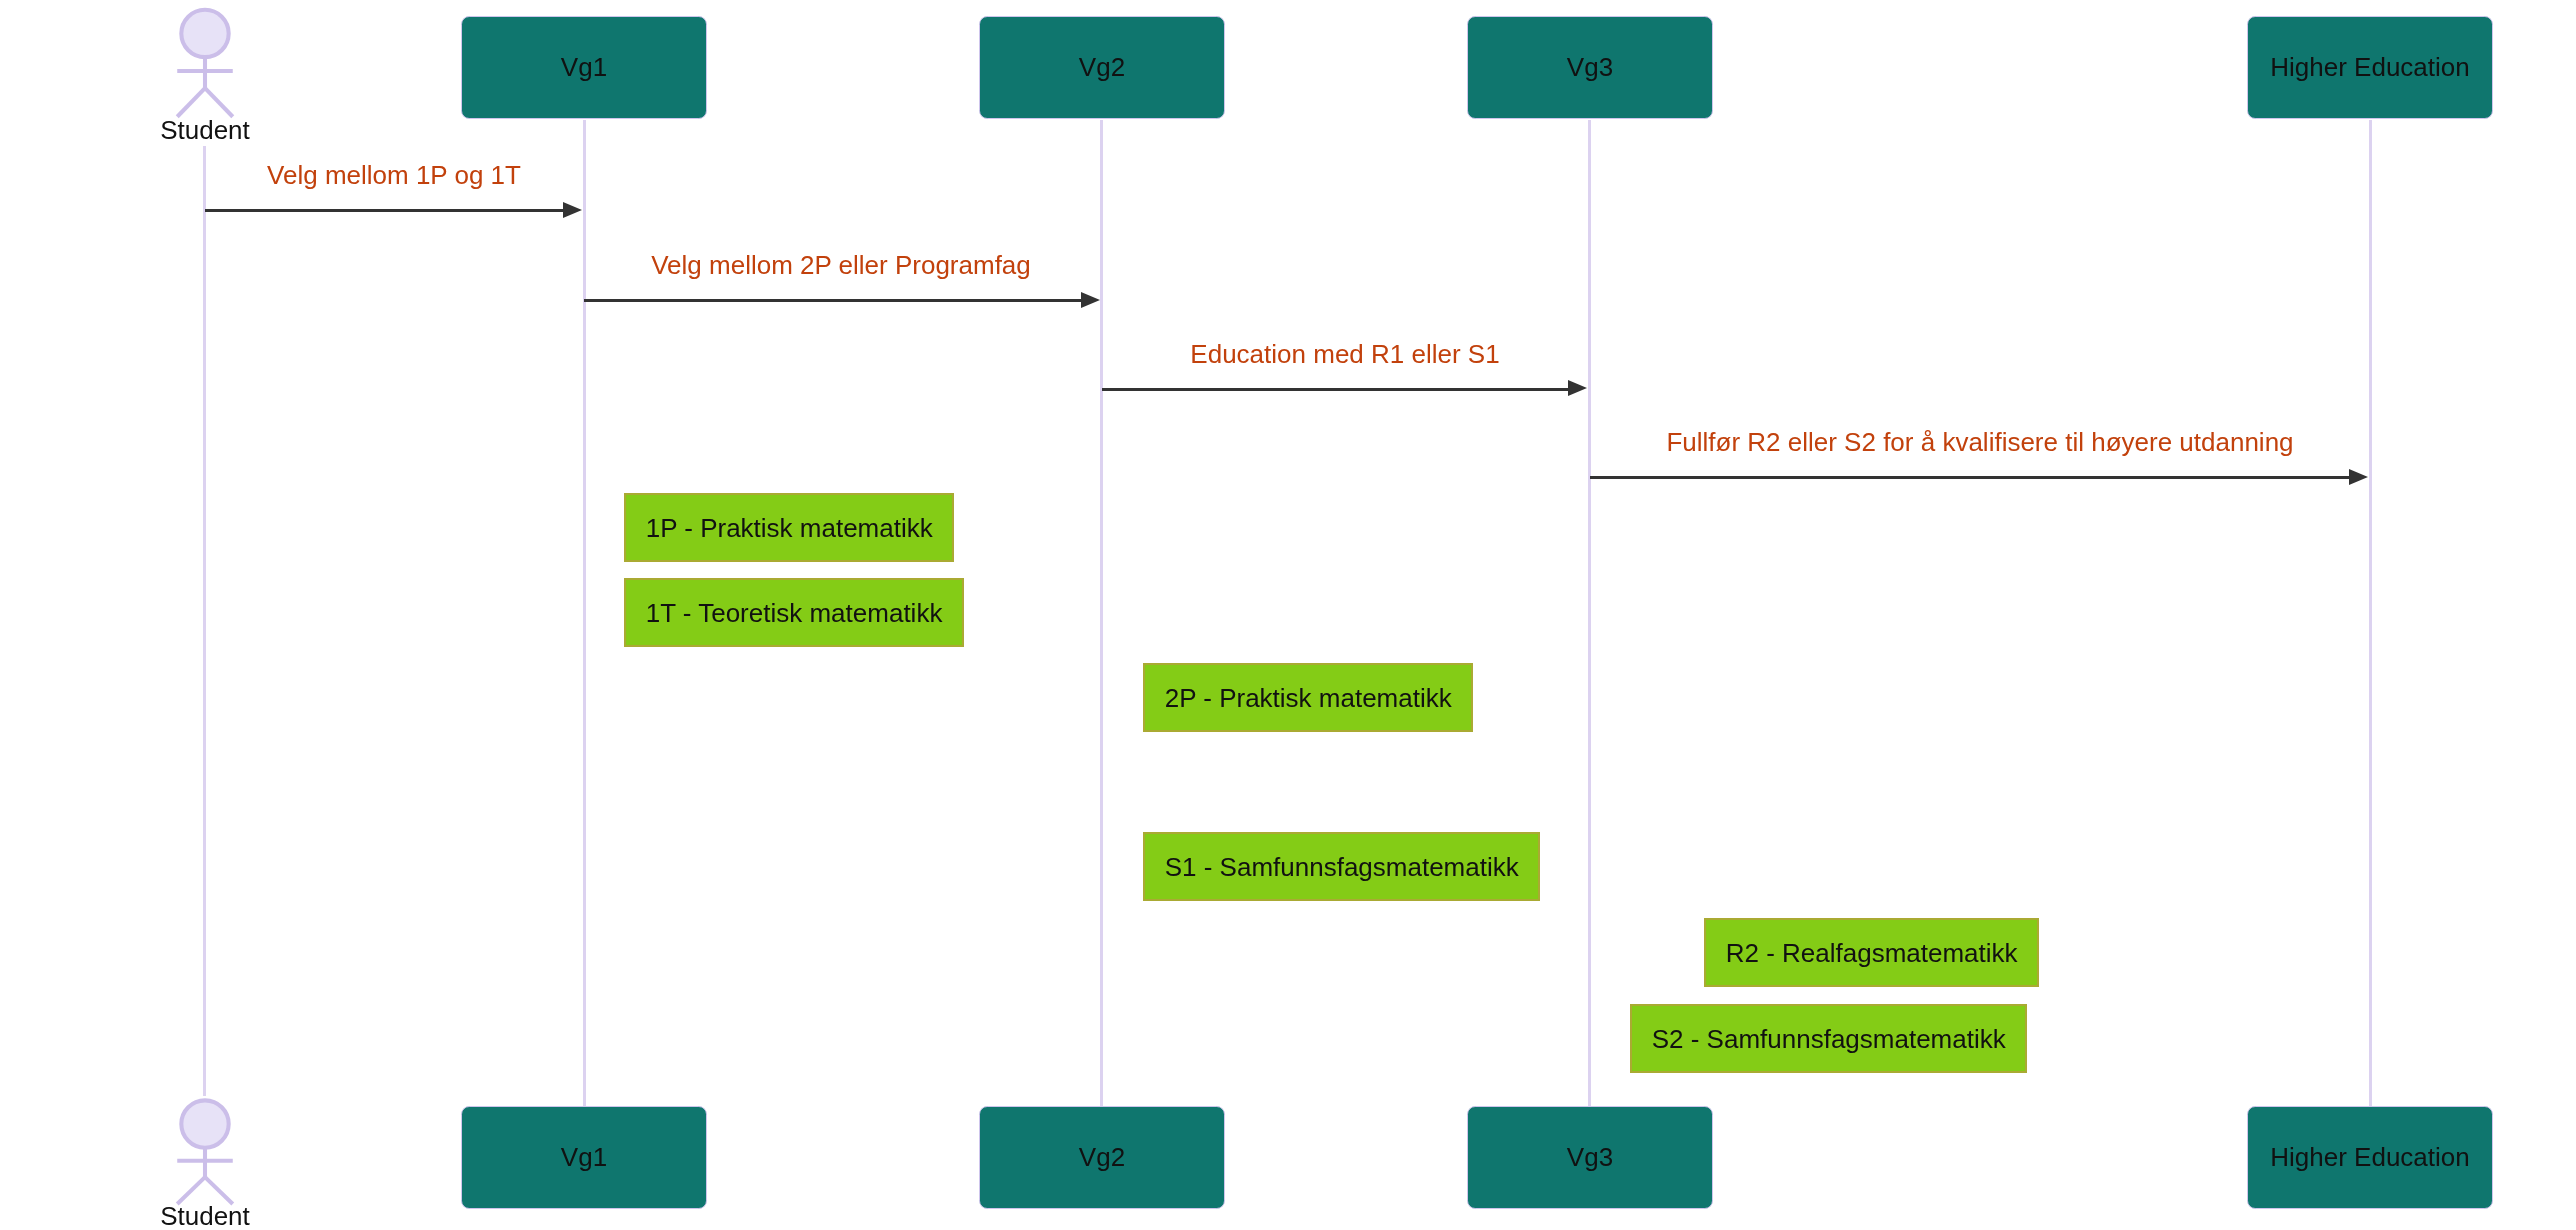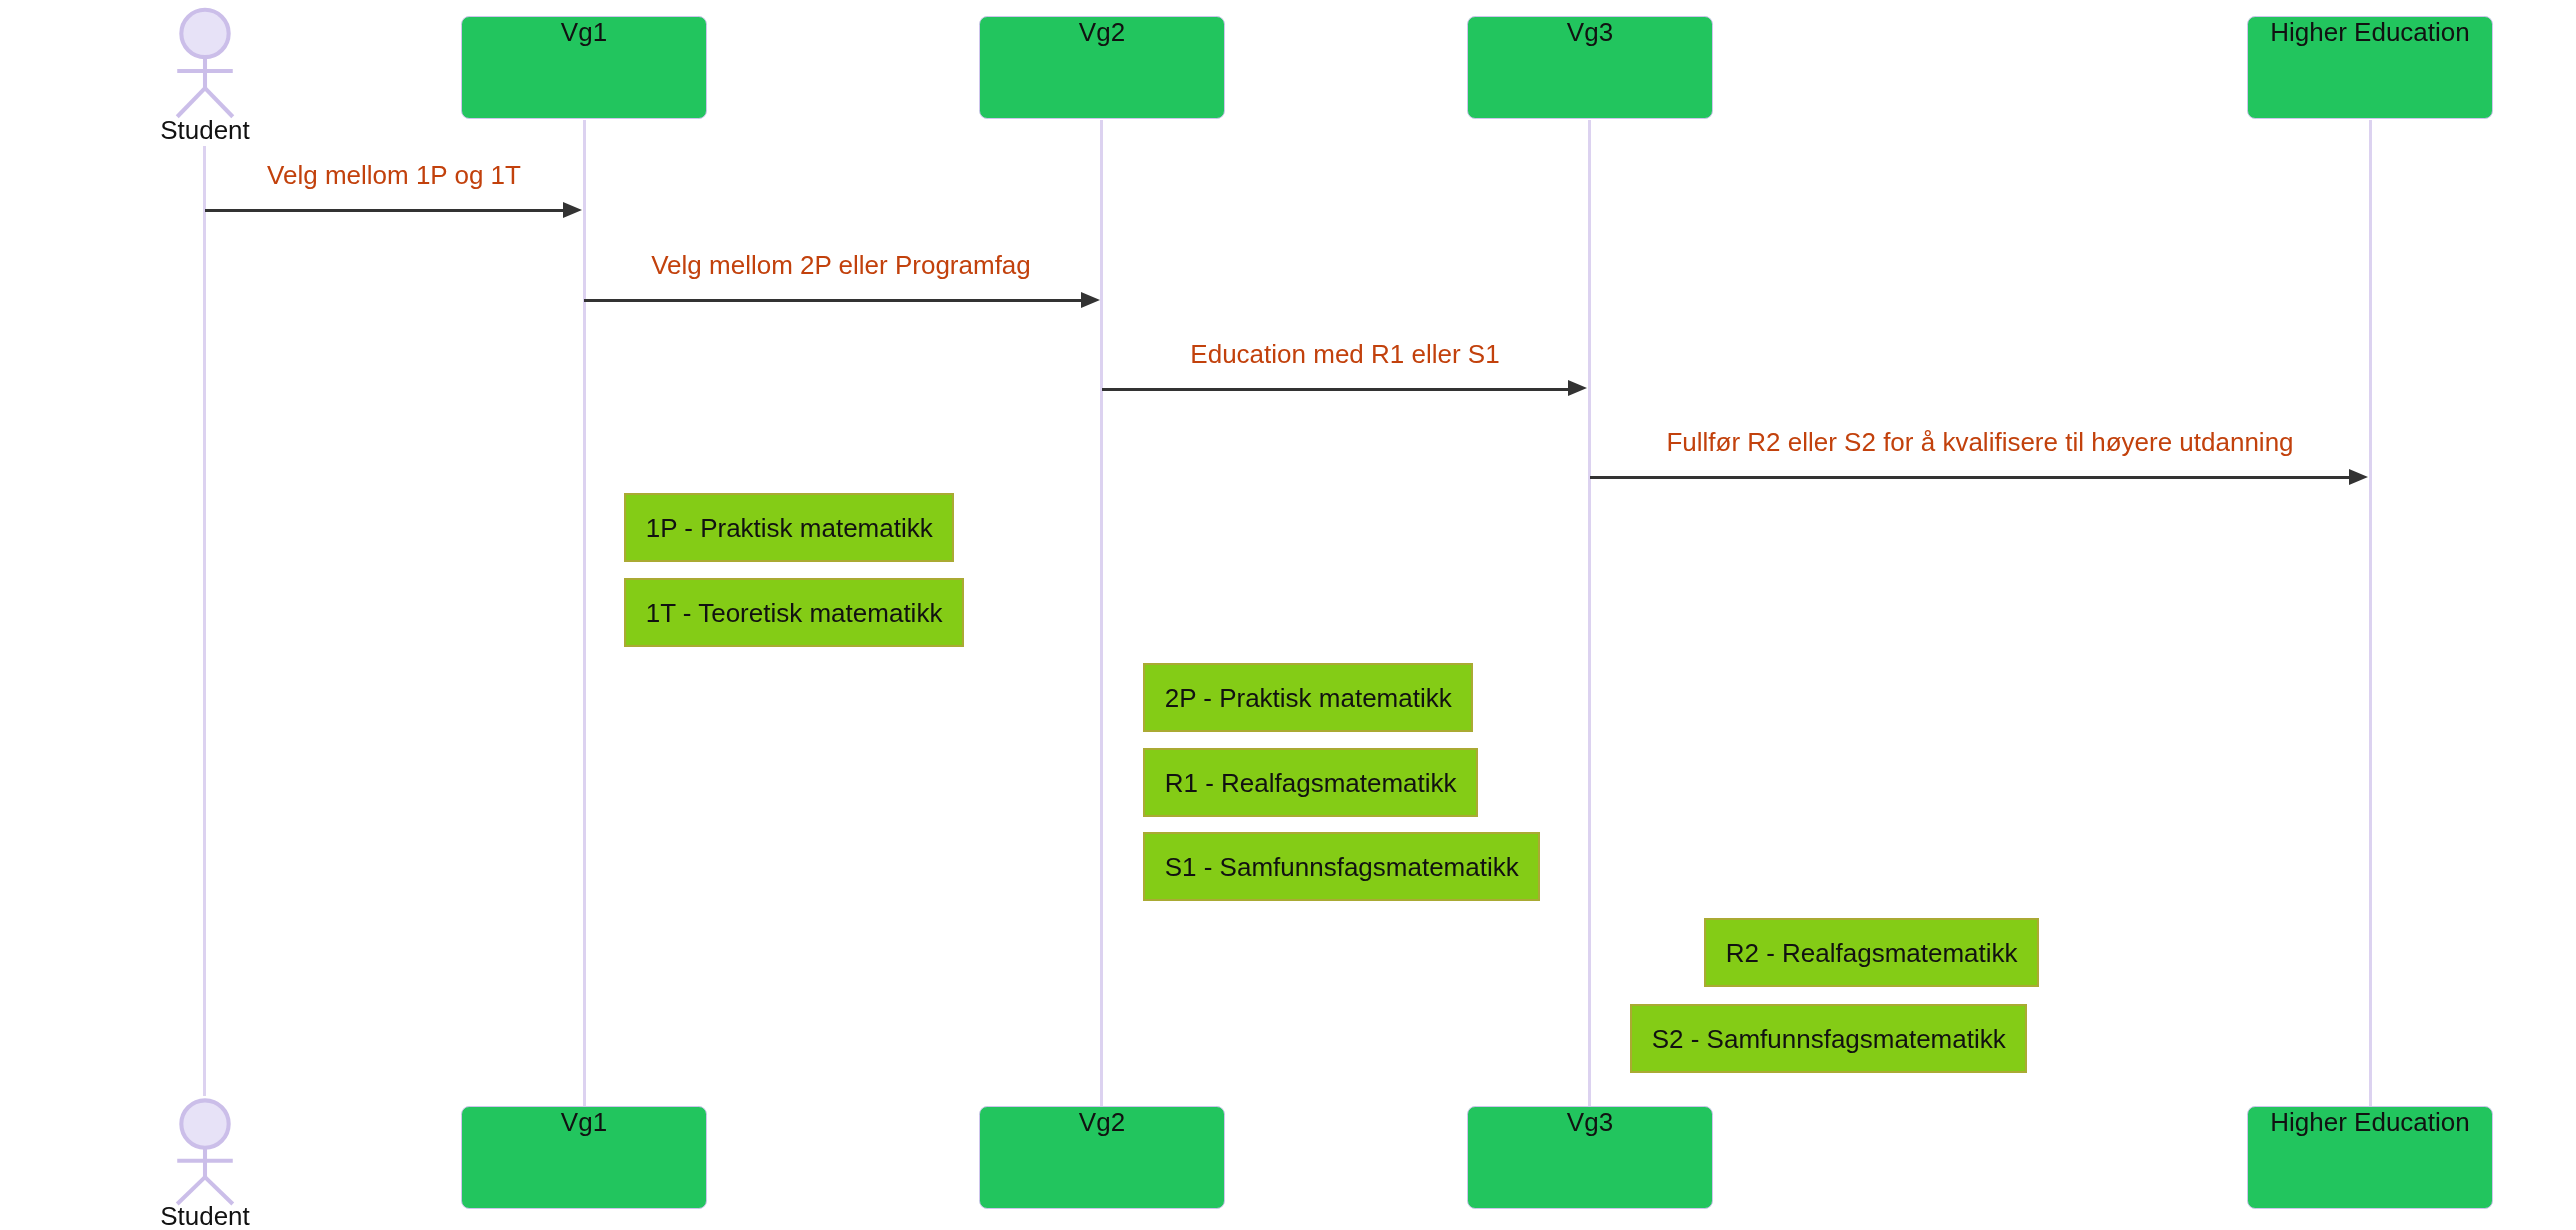--- a/index.html
+++ b/index.html
@@ -13,24 +13,24 @@
   
   .lifeline {
     position:absolute;
     width:2.5px;
     background:#DCD2F0;
   }
   
   .pbox {
     position:absolute;
     width:246px; height:103px;
-    background:#22c55e;
+    background:#0f766e;
     border:1.6px solid #CEC5EC;
     border-radius:8.2px;
-    display:flex; justify-content:center;
+    display:flex; align-items:center; justify-content:center;
     font-size:26px; color:#111111;
     box-sizing:border-box;
   }
   
   .actor-svg { position:absolute; }
   .actor-label {
     position:absolute;
     width:246px;
     text-align:center;
     font-size:26px; color:#111111;
@@ -113,21 +113,20 @@
   <div class="msg-line" style="left:1102px; top:388px; width:466px;"></div>
   <div class="msg-arrowhead" style="left:1568px; top:380px;"></div>
 
   <div class="msg-label" style="left:1980px; top:424px;">Fullfør R2 eller S2 for å kvalifisere til høyere utdanning</div>
   <div class="msg-line" style="left:1590px; top:476px; width:760px;"></div>
   <div class="msg-arrowhead" style="left:2349px; top:469px;"></div>
 
   <div class="note" style="left:624px; top:493px;">1P - Praktisk matematikk</div>
   <div class="note" style="left:624px; top:578px;">1T - Teoretisk matematikk</div>
   <div class="note" style="left:1143px; top:663px;">2P - Praktisk matematikk</div>
-  <div class="note" style="left:1143px; top:748px;">R1 - Realfagsmatematikk</div>
   <div class="note" style="left:1143px; top:832px;text-align:center;">S1 - Samfunnsfagsmatematikk</div>
   <div class="note" style="left:1704px; top:918px;">R2 - Realfagsmatematikk</div>
   <div class="note" style="left:1630px; top:1004px;">S2 - Samfunnsfagsmatematikk</div>
 
   <div class="pbox" style="left:461px; top:1106px;">
     <span>Vg1</span>
   </div>
   <div class="pbox" style="left:979px; top:1106px;">
     <span>Vg2</span>
   </div>

